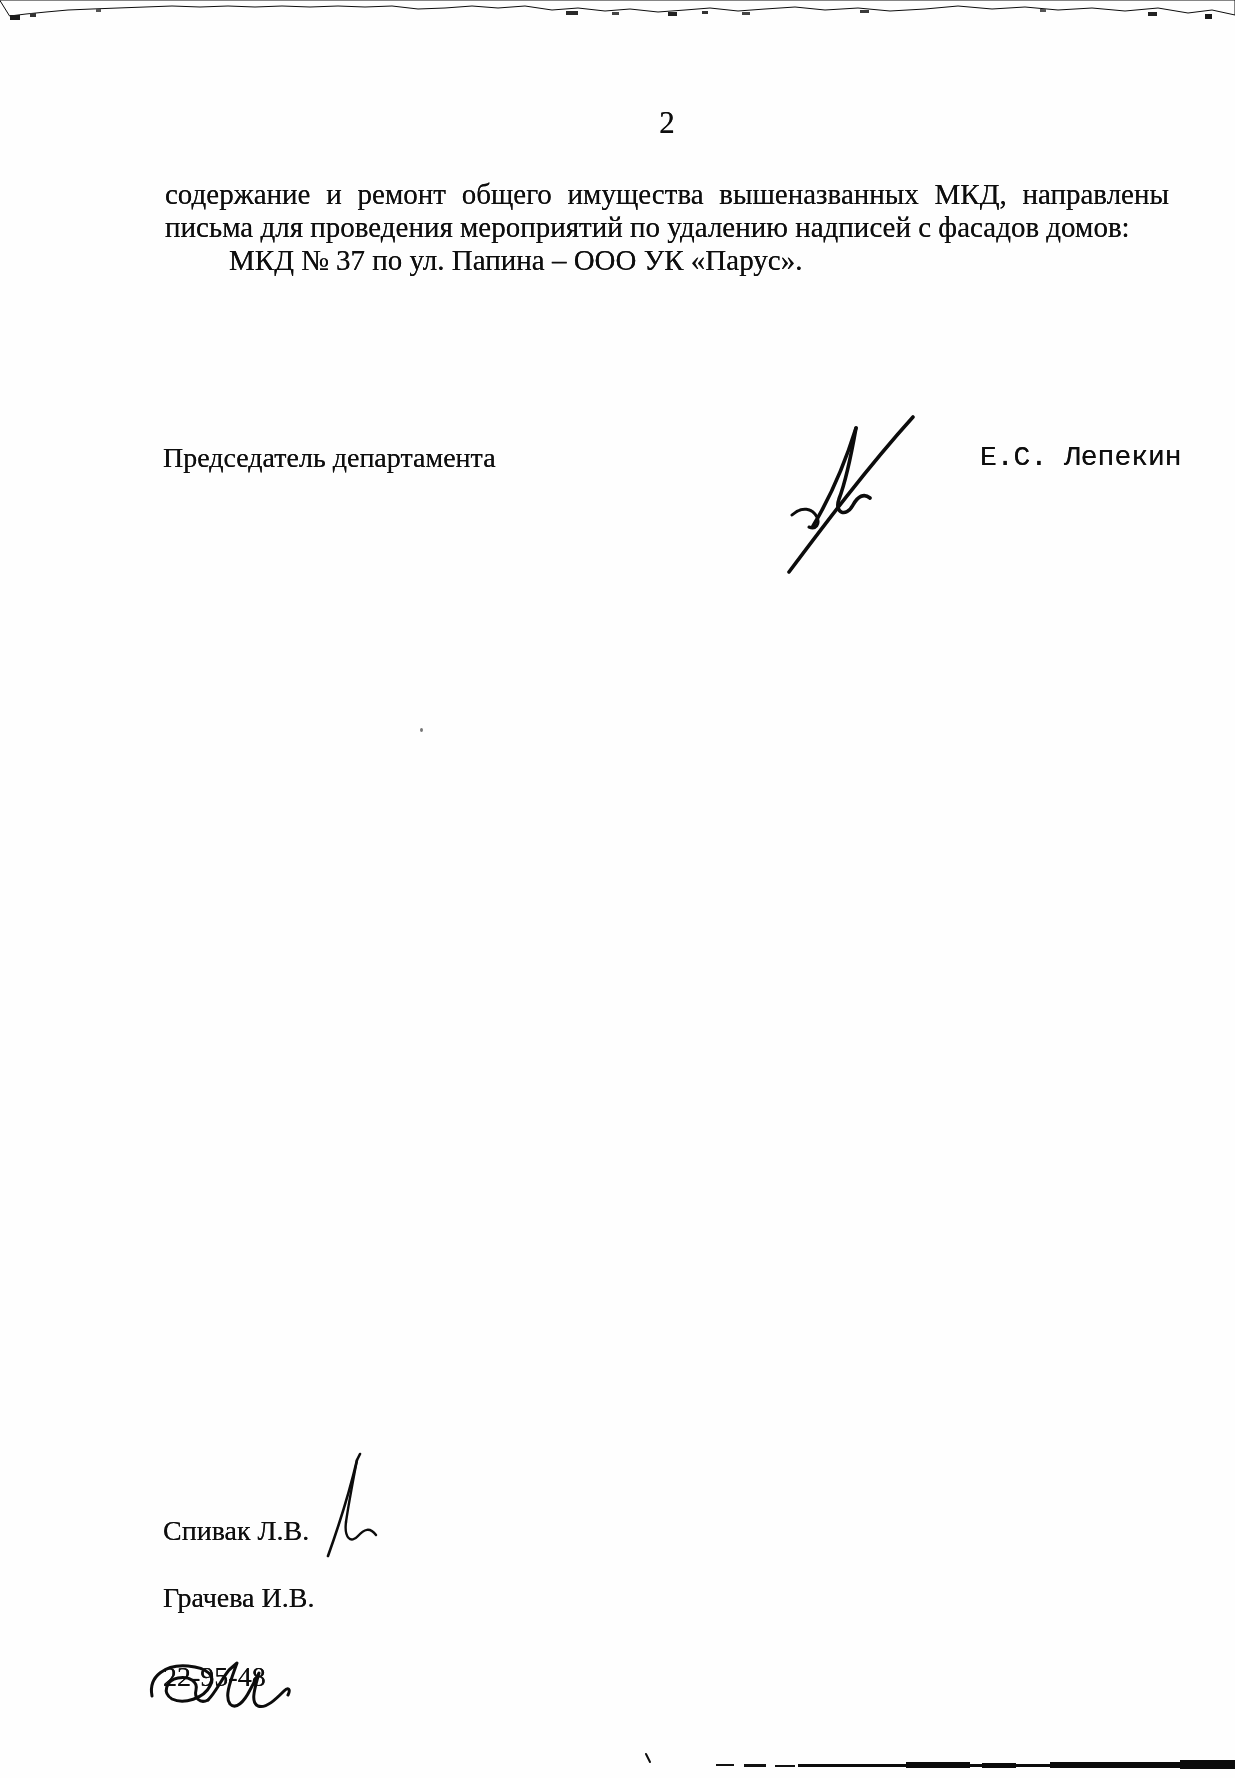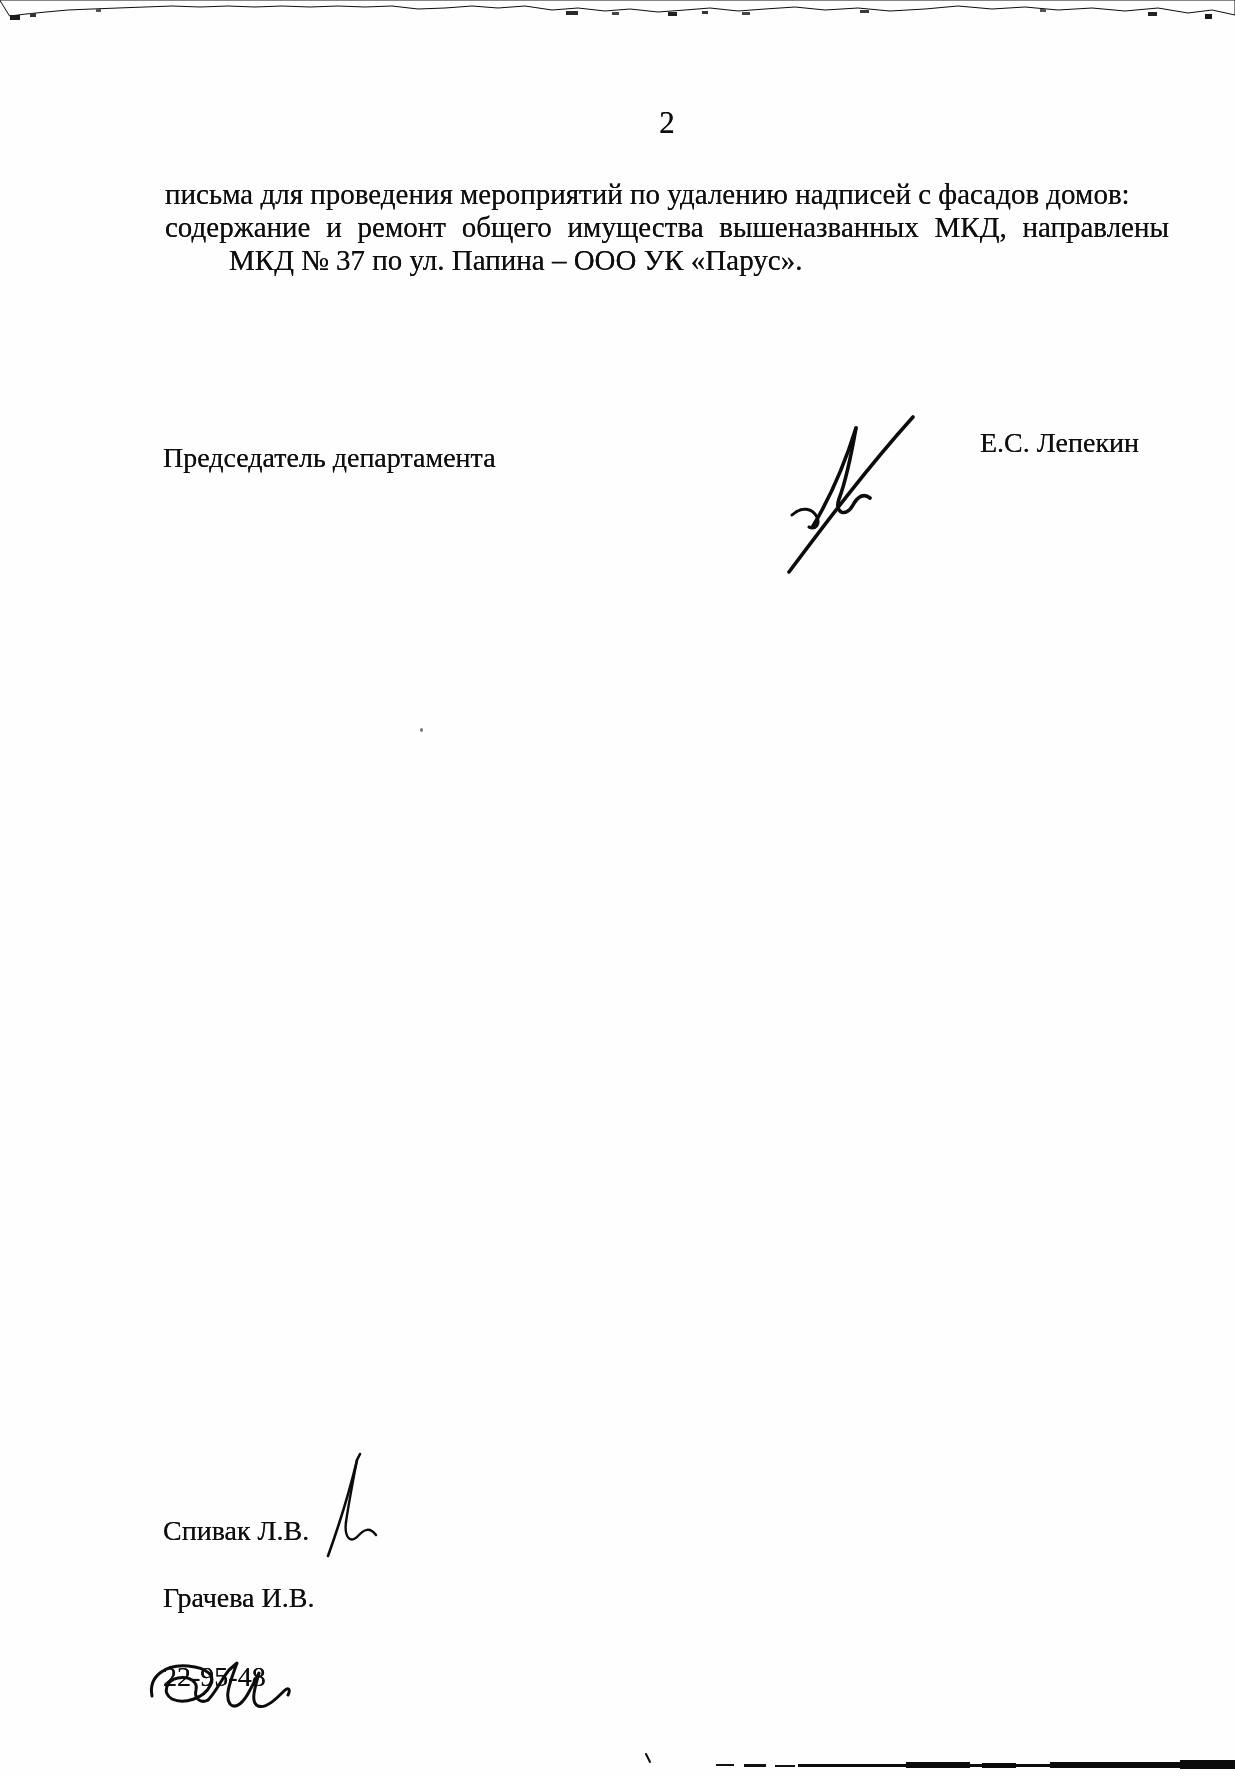--- a/index.html
+++ b/index.html
@@ -46,21 +46,21 @@
   }
   .para .pline { white-space: nowrap; }
   .para .pline.justify-full {
     white-space: normal;
     text-align: justify;
     text-align-last: justify;
   }
   .para .pline.indent { padding-left: 64px; }
 
   .sig-title { top: 441px; left: 163px; }
-  .sig-name  { top: 426px; left: 980px; }
+  .sig-name  { top: 441px; left: 980px; font-family: Liberation Mono, monospace; }
 
   .sig-lepekin {
     position: absolute;
     top: 414px;
     left: 783px;
     width: 152px;
     height: 162px;
   }
   .exec1 { top: 1514px; left: 163px; }
   .sig-spivak {
@@ -122,22 +122,22 @@
     <rect x="742" y="12" width="8" height="3" fill="#444" stroke="none"></rect>
     <rect x="860" y="10" width="9" height="3" fill="#3a3a3a" stroke="none"></rect>
     <rect x="1040" y="9" width="6" height="3" fill="#555" stroke="none"></rect>
     <rect x="1148" y="12" width="9" height="4" fill="#222" stroke="none"></rect>
     <rect x="1205" y="14" width="7" height="5" fill="#1a1a1a" stroke="none"></rect>
   </svg>
 
   <div class="page-number">2</div>
 
   <div class="para">
+    <div class="pline justify-full">содержание и ремонт общего имущества вышеназванных МКД, направлены</div>
     <div class="pline">письма для проведения мероприятий по удалению надписей с фасадов домов:</div>
-    <div class="pline justify-full">содержание и ремонт общего имущества вышеназванных МКД, направлены</div>
     <div class="pline indent">МКД № 37 по ул. Папина – ООО УК «Парус».</div>
   </div>
 
   <div class="txt sig-title">Председатель департамента</div>
 
   <svg class="sig-lepekin" viewBox="0 0 152 162">
     <path d="M 6,158 C 42,110 84,54 130,3" stroke-width="3.6"></path>
     <path d="M 30,112 C 48,82 63,46 73,14" stroke-width="3.6"></path>
     <path d="M 73,14 C 67,48 61,72 56,85 C 51,99 63,104 70,91 C 75,82 81,79 87,84" stroke-width="3.6"></path>
     <path d="M 9,101 C 19,92 29,94 34,103 C 37,110 33,116 26,113" stroke-width="3"></path>

